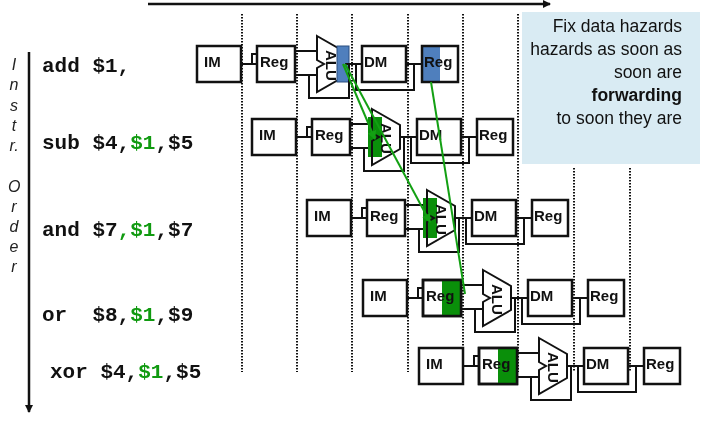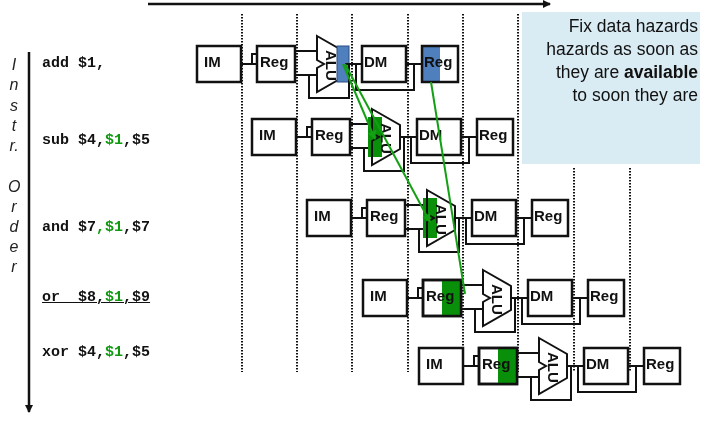--- a/index.html
+++ b/index.html
@@ -1,21 +1,21 @@
 <!DOCTYPE html>
 <html><head>
 <meta charset="utf-8">
 <style>
   html, body { margin: 0; padding: 0; background: #ffffff; }
   body { width: 706px; height: 424px; position: relative; overflow: hidden; font-family: "Liberation Sans", sans-serif; }
   #diagram { position: absolute; left: 0; top: 0; }
-  .instr { position: absolute; left: 42px; font-family: "Liberation Mono", monospace; font-weight: bold; font-size: 15px; color: #111; white-space: pre; }
+  .instr { position: absolute; left: 42px; font-family: "Liberation Mono", monospace; font-weight: bold; font-size: 21px; color: #111; white-space: pre; }
   .instr .hl { color: #109a10; }
   .axis-letter { position: absolute; left: 8px; width: 12px; text-align: center; font-style: italic; font-size: 16px; color: #222; font-family: "Liberation Sans", sans-serif; }
-  .callout { position: absolute; left: 522px; top: 12px; width: 178px; height: 152px; background: #d9ebf3; box-sizing: border-box; padding: 3px 2px 0 0; text-align: right; font-size: 17.5px; line-height: 23px; color: #111; }
+  .callout { position: absolute; left: 522px; top: 12px; width: 178px; height: 152px; background: #d9ebf3; box-sizing: border-box; padding: 3px 18px 0 0; text-align: right; font-size: 17.5px; line-height: 23px; color: #111; }
   .callout b { font-weight: bold; }
   .box-label { font-family: "Liberation Sans", sans-serif; font-weight: bold; font-size: 15px; fill: #111; }
   .alu-label { font-family: "Liberation Sans", sans-serif; font-weight: bold; font-size: 15px; fill: #111; }
 </style>
 </head>
 <body>
 
 <svg id="diagram" width="706" height="424" viewBox="0 0 706 424" xmlns="http://www.w3.org/2000/svg">
   <defs>
     <marker id="arrowBlack" markerWidth="8" markerHeight="8" refX="7" refY="4" orient="auto" markerUnits="userSpaceOnUse">
@@ -151,34 +151,34 @@
       <line x1="343" y1="64" x2="375" y2="139" stroke="#13a013" stroke-width="2" marker-end="url(#arrowGreen)"></line>
       <line x1="345" y1="64" x2="430" y2="222" stroke="#13a013" stroke-width="2" marker-end="url(#arrowGreen)"></line>
       <line x1="431" y1="82" x2="465" y2="294" stroke="#13a013" stroke-width="2"></line>
     </g>
 </svg>
 
 <div id="instr-labels">
     <div class="instr" style="top: 55px;"><span>add $1,</span></div>
     <div class="instr" style="top: 132px;"><span>sub $4,</span><span class="hl">$1</span><span>,$5</span></div>
     <div class="instr" style="top: 219px;"><span>and $7</span><span class="hl">,$1</span><span>,$7</span></div>
-    <div class="instr" style="top: 289px; text-decoration: underline;"><span>or  $8,</span><span class="hl">$1</span><span>,$9</span></div>
-    <div class="instr" style="top: 344px;"><span>xor $4,</span><span class="hl">$1</span><span>,$5</span></div>
+    <div class="instr" style="top: 304px;"><span>or  $8,</span><span class="hl">$1</span><span>,$9</span></div>
+    <div class="instr" style="top: 361px; margin-left: 8px;"><span>xor $4,</span><span class="hl">$1</span><span>,$5</span></div>
   </div>
 <div id="axis-letters">
     <div class="axis-letter" style="top: 56px;">I</div>
     <div class="axis-letter" style="top: 76px;">n</div>
     <div class="axis-letter" style="top: 97px;">s</div>
     <div class="axis-letter" style="top: 117px;">t</div>
     <div class="axis-letter" style="top: 137px;">r.</div>
     <div class="axis-letter" style="top: 178px;">O</div>
     <div class="axis-letter" style="top: 198px;">r</div>
     <div class="axis-letter" style="top: 218px;">d</div>
     <div class="axis-letter" style="top: 238px;">e</div>
     <div class="axis-letter" style="top: 258px;">r</div>
   </div>
 
 <div class="callout" id="callout">
     <div><span>Fix data hazards</span></div>
     <div><span>hazards as soon as</span></div>
-    <div><span>they are </span><b>available</b></div>
+    <div><span>soon are </span><b>forwarding</b></div>
     <div><span>to soon they are</span></div>
   </div>
 
 </body></html>

